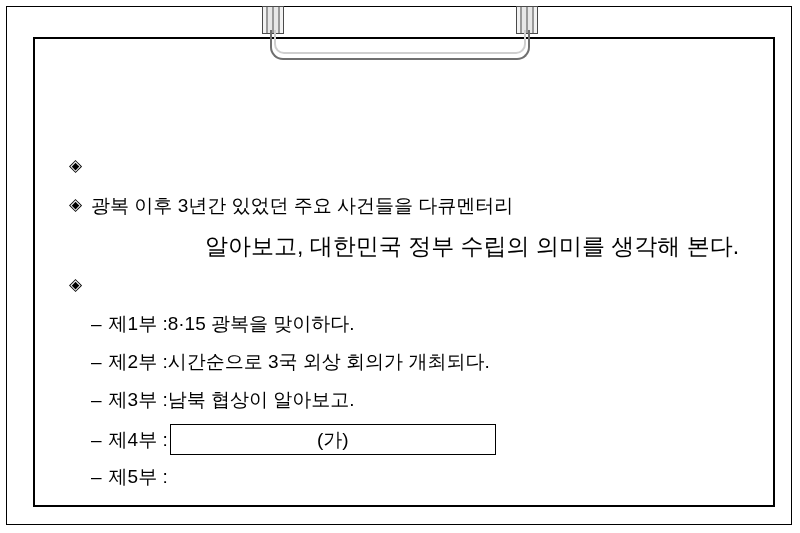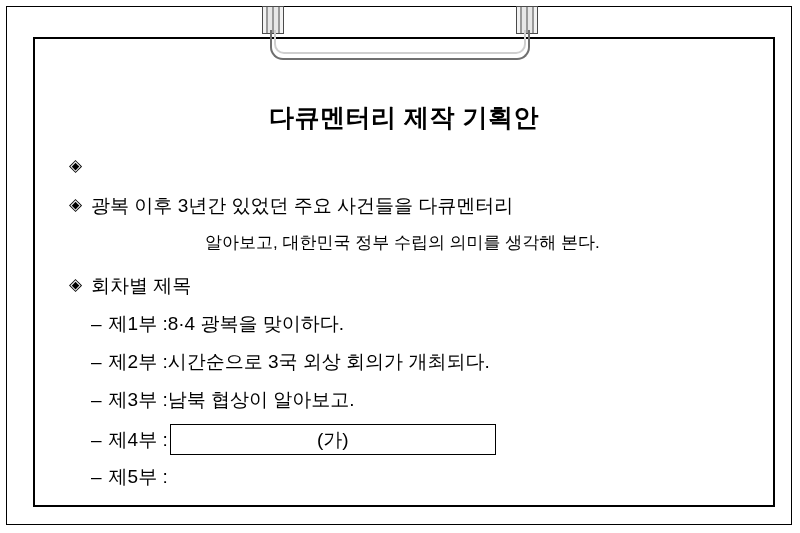--- a/index.html
+++ b/index.html
@@ -117,21 +117,21 @@
     font-size: 17px;
     margin-right: 9px;
     line-height: 1.35;
   }
   .dash {
     margin-right: 7px;
   }
 
   #row-program   { left: 34px; top: 116px; }
   #row-intent    { left: 34px; top: 155px; }
-  #row-intent-2  { left: 170px; top: 192px; font-size: 17px; white-space: nowrap; position: absolute; }
+  #row-intent-2  { left: 170px; top: 192px; font-size: 23px; white-space: nowrap; position: absolute; }
   #row-episodes  { left: 34px; top: 235px; }
 
   .ep-row {
     position: absolute;
     left: 56px;
     font-size: 19px;
     display: flex;
     align-items: center;
     white-space: nowrap;
   }
@@ -155,42 +155,40 @@
     background: #ffffff;
   }
 </style>
 </head>
 <body>
 
 <div id="clipboard">
 
   <div id="page">
 
-    <div id="doc-title">다큐멘터리 제작 기획안</div>
 
     <div class="bullet-row" id="row-program">
       <span class="diamond">◈</span>
     </div>
 
     <div class="bullet-row" id="row-intent">
       <span class="diamond">◈</span>
       <span>광복 이후 3년간 있었던 주요 사건들을 다큐멘터리</span>
     </div>
 
     <div id="row-intent-2">알아보고, 대한민국 정부 수립의 의미를 생각해 본다.</div>
 
     <div class="bullet-row" id="row-episodes">
       <span class="diamond">◈</span>
-      <span>회차별 제목</span>
     </div>
 
     <div class="ep-row" id="ep-1">
       <span class="dash">–</span>
       <span>제1부 : </span>
-      <span>8·4 광복을 맞이하다.</span>
+      <span>8·15 광복을 맞이하다.</span>
     </div>
 
     <div class="ep-row" id="ep-2">
       <span class="dash">–</span>
       <span>제2부 : </span>
       <span>시간순으로 3국 외상 회의가 개최되다.</span>
     </div>
 
     <div class="ep-row" id="ep-3">
       <span class="dash">–</span>

